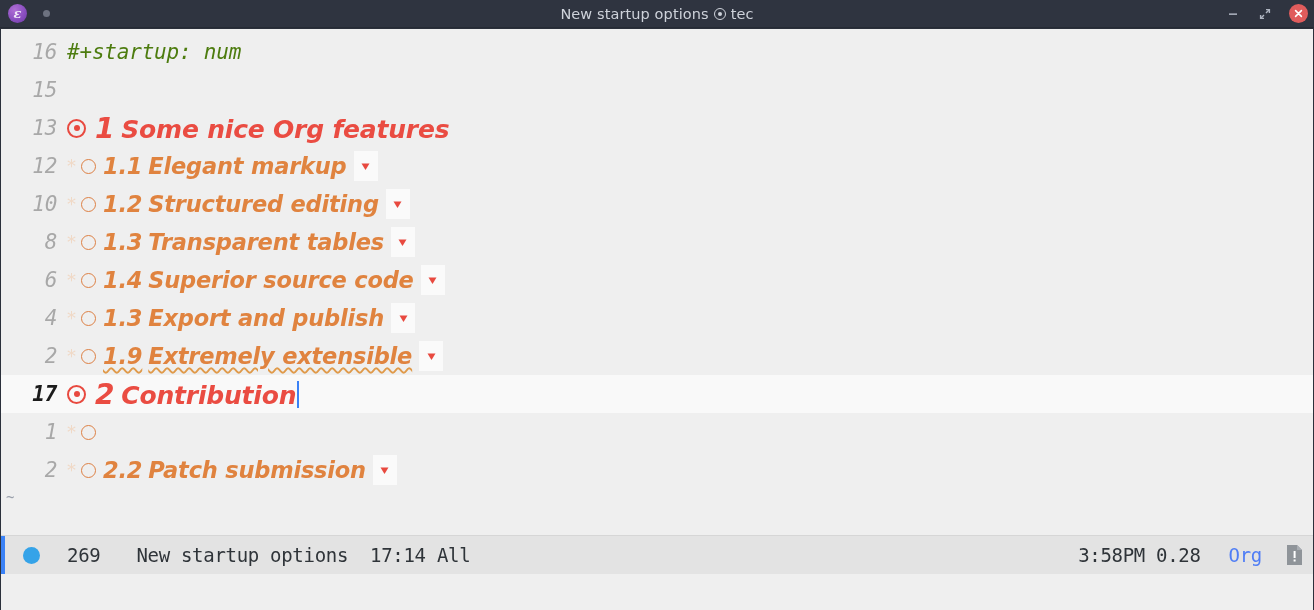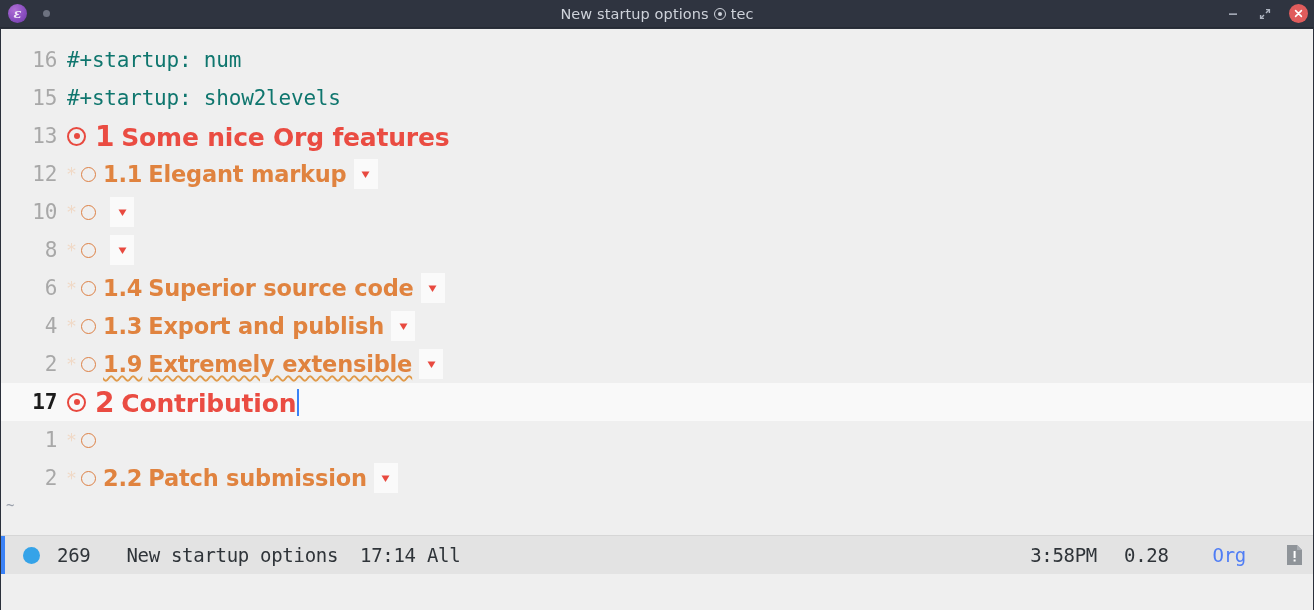--- a/index.html
+++ b/index.html
@@ -127,21 +127,22 @@
     box-sizing: border-box;
   }
   .window {
     flex: 1;
     position: relative;
     overflow: hidden;
     background: #efefef;
   }
 
   .buffer {
-    padding-top: 12px;
+    padding-top: 4px;
+    font-style: italic;
   }
 
   .line {
     display: flex;
     align-items: center;
     height: 38px;
     position: relative;
   }
   .line.current {
     background: #f9f9f9;
@@ -167,21 +168,21 @@
   .content {
     display: flex;
     align-items: center;
     white-space: pre;
   }
 
   
   .kw {
     font-family: "DejaVu Sans Mono", monospace;
     font-size: 21px;
-    color: #0f766e;
+    color: #4d7c0f;
     letter-spacing: -0.2px;
   }
 
   
   .stars {
     color: #f0d9c6;
     font-family: "DejaVu Sans", sans-serif;
     font-size: 18px;
     padding-right: 5px;
     line-height: 1;
@@ -297,30 +298,30 @@
     gap: 0;
     padding-left: 18px;
   }
   .ml-dot {
     width: 17px;
     height: 17px;
     border-radius: 50%;
     background: #35a3e8;
     flex: 0 0 auto;
   }
-  .ml-count { padding-left: 17px; letter-spacing: -0.3px; }
+  .ml-count { padding-left: 27px; letter-spacing: -0.3px; }
   .ml-buffer { padding-left: 36px; letter-spacing: -0.3px; }
   .ml-pos { padding-left: 22px; letter-spacing: -0.3px; }
 
   .ml-right {
     position: absolute;
     right: 10px;
     display: flex;
     align-items: center;
-    gap: 16px;
+    gap: 0;
   }
   .ml-time { letter-spacing: -0.3px; }
   .ml-load { padding-left: 11px; letter-spacing: -0.3px; }
   .ml-major {
     padding-left: 28px;
     color: #4f7df5;
     letter-spacing: -0.3px;
   }
   .ml-flycheck {
     padding-left: 24px;
@@ -372,41 +373,40 @@
 <div class="frame">
 
   <div class="window">
     <div class="buffer" id="buffer">
         <div class="line">
           <div class="lineno">16</div>
           <div class="content"><span class="kw">#+startup: num</span></div>
         </div>
         <div class="line">
           <div class="lineno">15</div>
-          <div class="content"><span class="kw">#+startup: show2levels</span></div>
         </div>
         <div class="line">
           <div class="lineno">13</div>
           <div class="content"><span class="bullet1"></span><span class="h1text"><span class="h1num">1</span><span>Some nice Org features</span></span></div>
         </div>
         <div class="line">
           <div class="lineno">12</div>
           <div class="content"><span class="stars">*</span><span class="bullet2"></span><span class="h2text"><span class="h2num">1.1</span><span>Elegant markup</span></span><span class="ellipsis"><svg width="11" height="11" viewBox="0 0 11 11">
                 <path d="M1.5 2.5 L9.5 2.5 L5.5 9 Z" fill="#e8493f"></path>
               </svg></span></div>
         </div>
         <div class="line">
           <div class="lineno">10</div>
-          <div class="content"><span class="stars">*</span><span class="bullet2"></span><span class="ellipsis"><svg width="11" height="11" viewBox="0 0 11 11">
+          <div class="content"><span class="stars">*</span><span class="bullet2"></span><span class="h2text"><span class="h2num">1.2</span><span>Structured editing</span></span><span class="ellipsis"><svg width="11" height="11" viewBox="0 0 11 11">
                 <path d="M1.5 2.5 L9.5 2.5 L5.5 9 Z" fill="#e8493f"></path>
               </svg></span></div>
         </div>
         <div class="line">
           <div class="lineno">8</div>
-          <div class="content"><span class="stars">*</span><span class="bullet2"></span><span class="ellipsis"><svg width="11" height="11" viewBox="0 0 11 11">
+          <div class="content"><span class="stars">*</span><span class="bullet2"></span><span class="h2text"><span class="h2num">1.3</span><span>Transparent tables</span></span><span class="ellipsis"><svg width="11" height="11" viewBox="0 0 11 11">
                 <path d="M1.5 2.5 L9.5 2.5 L5.5 9 Z" fill="#e8493f"></path>
               </svg></span></div>
         </div>
         <div class="line">
           <div class="lineno">6</div>
           <div class="content"><span class="stars">*</span><span class="bullet2"></span><span class="h2text"><span class="h2num">1.4</span><span>Superior source code</span></span><span class="ellipsis"><svg width="11" height="11" viewBox="0 0 11 11">
                 <path d="M1.5 2.5 L9.5 2.5 L5.5 9 Z" fill="#e8493f"></path>
               </svg></span></div>
         </div>
         <div class="line">

